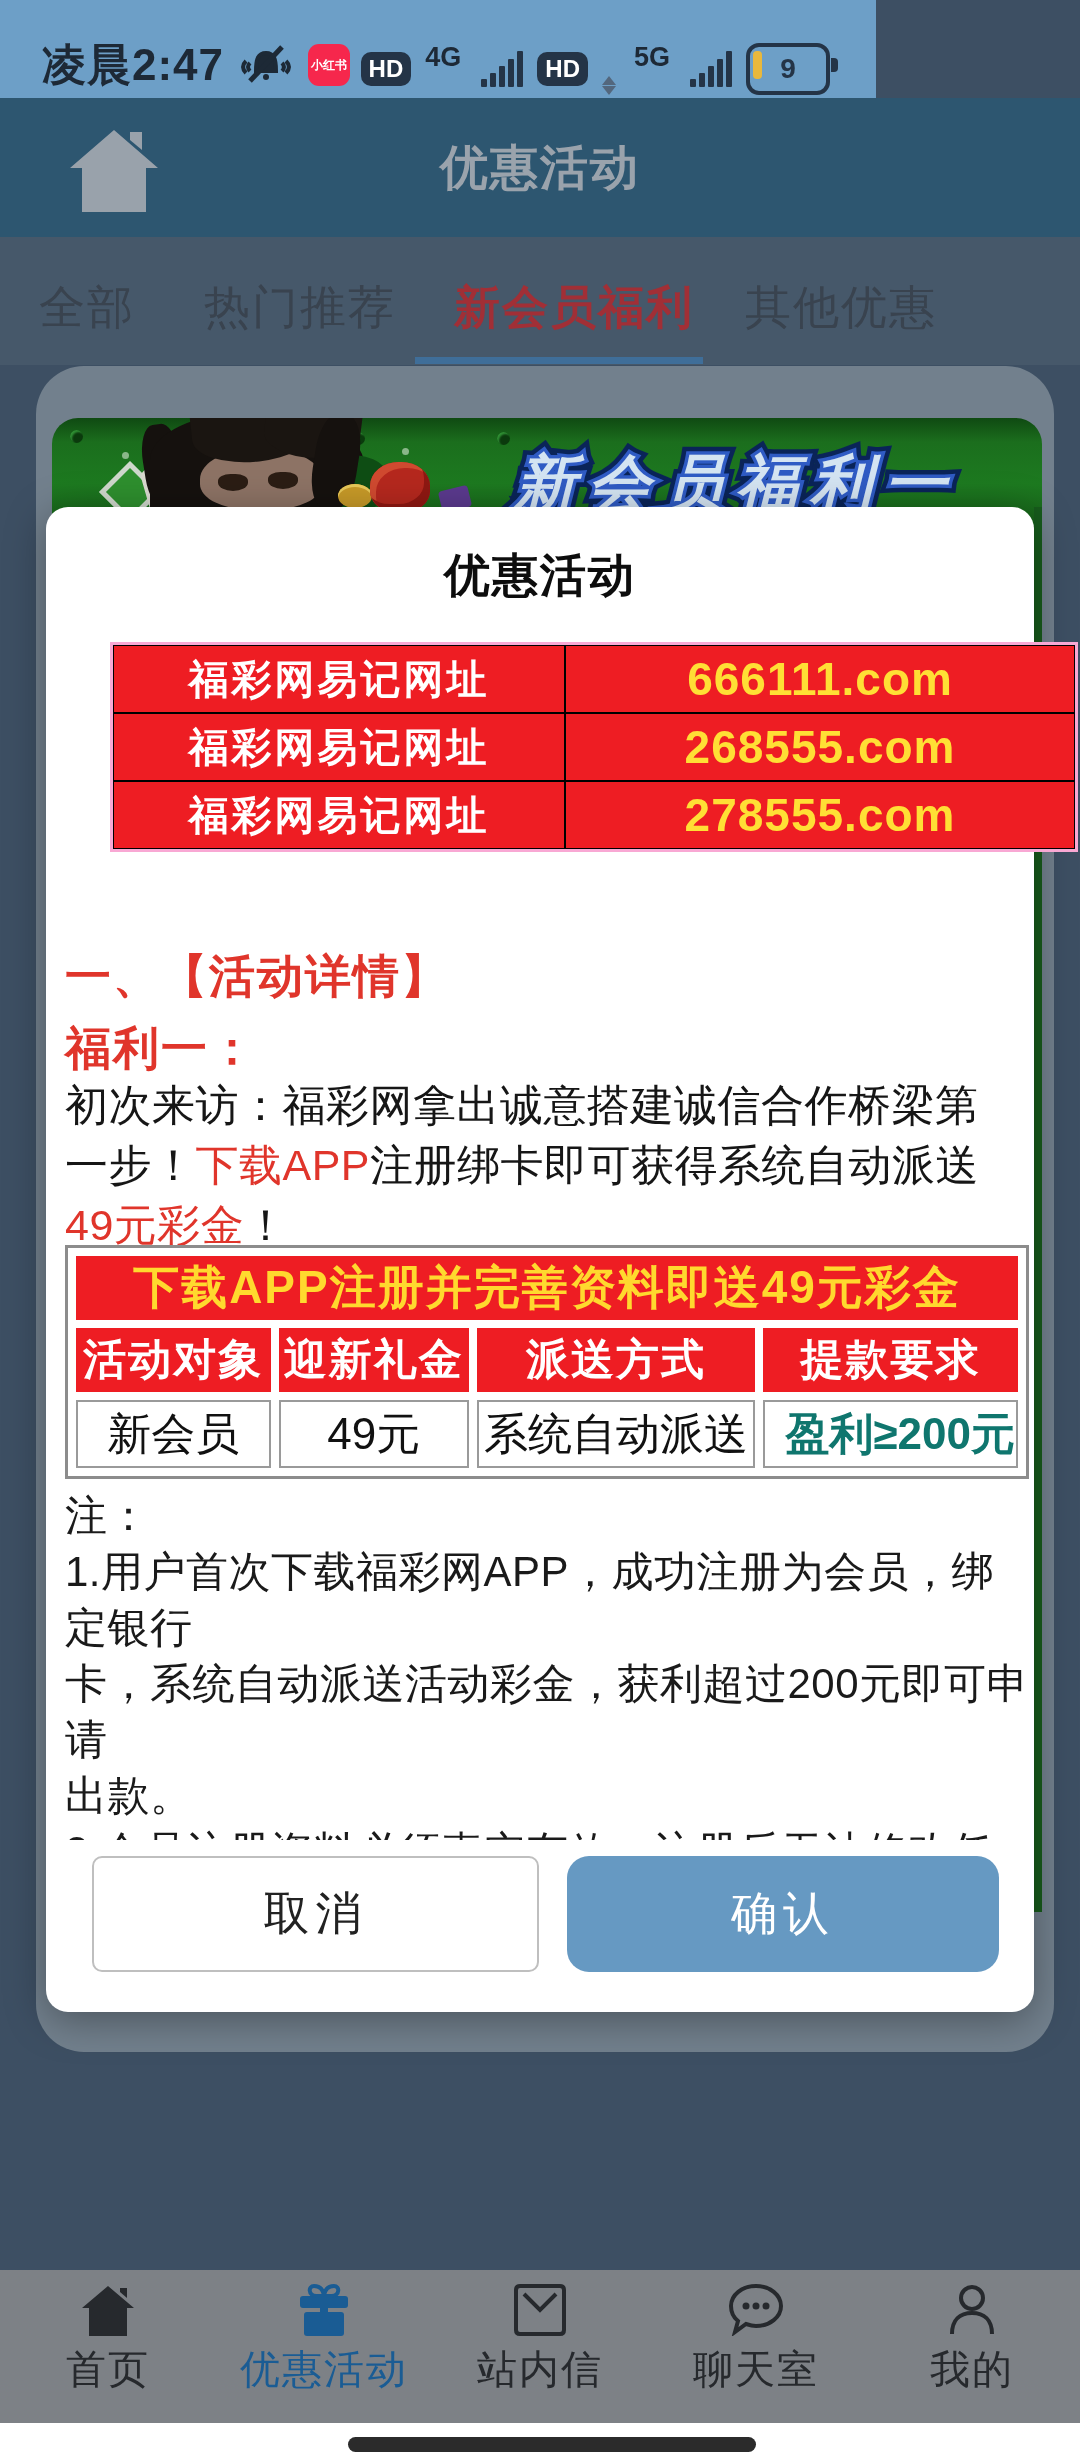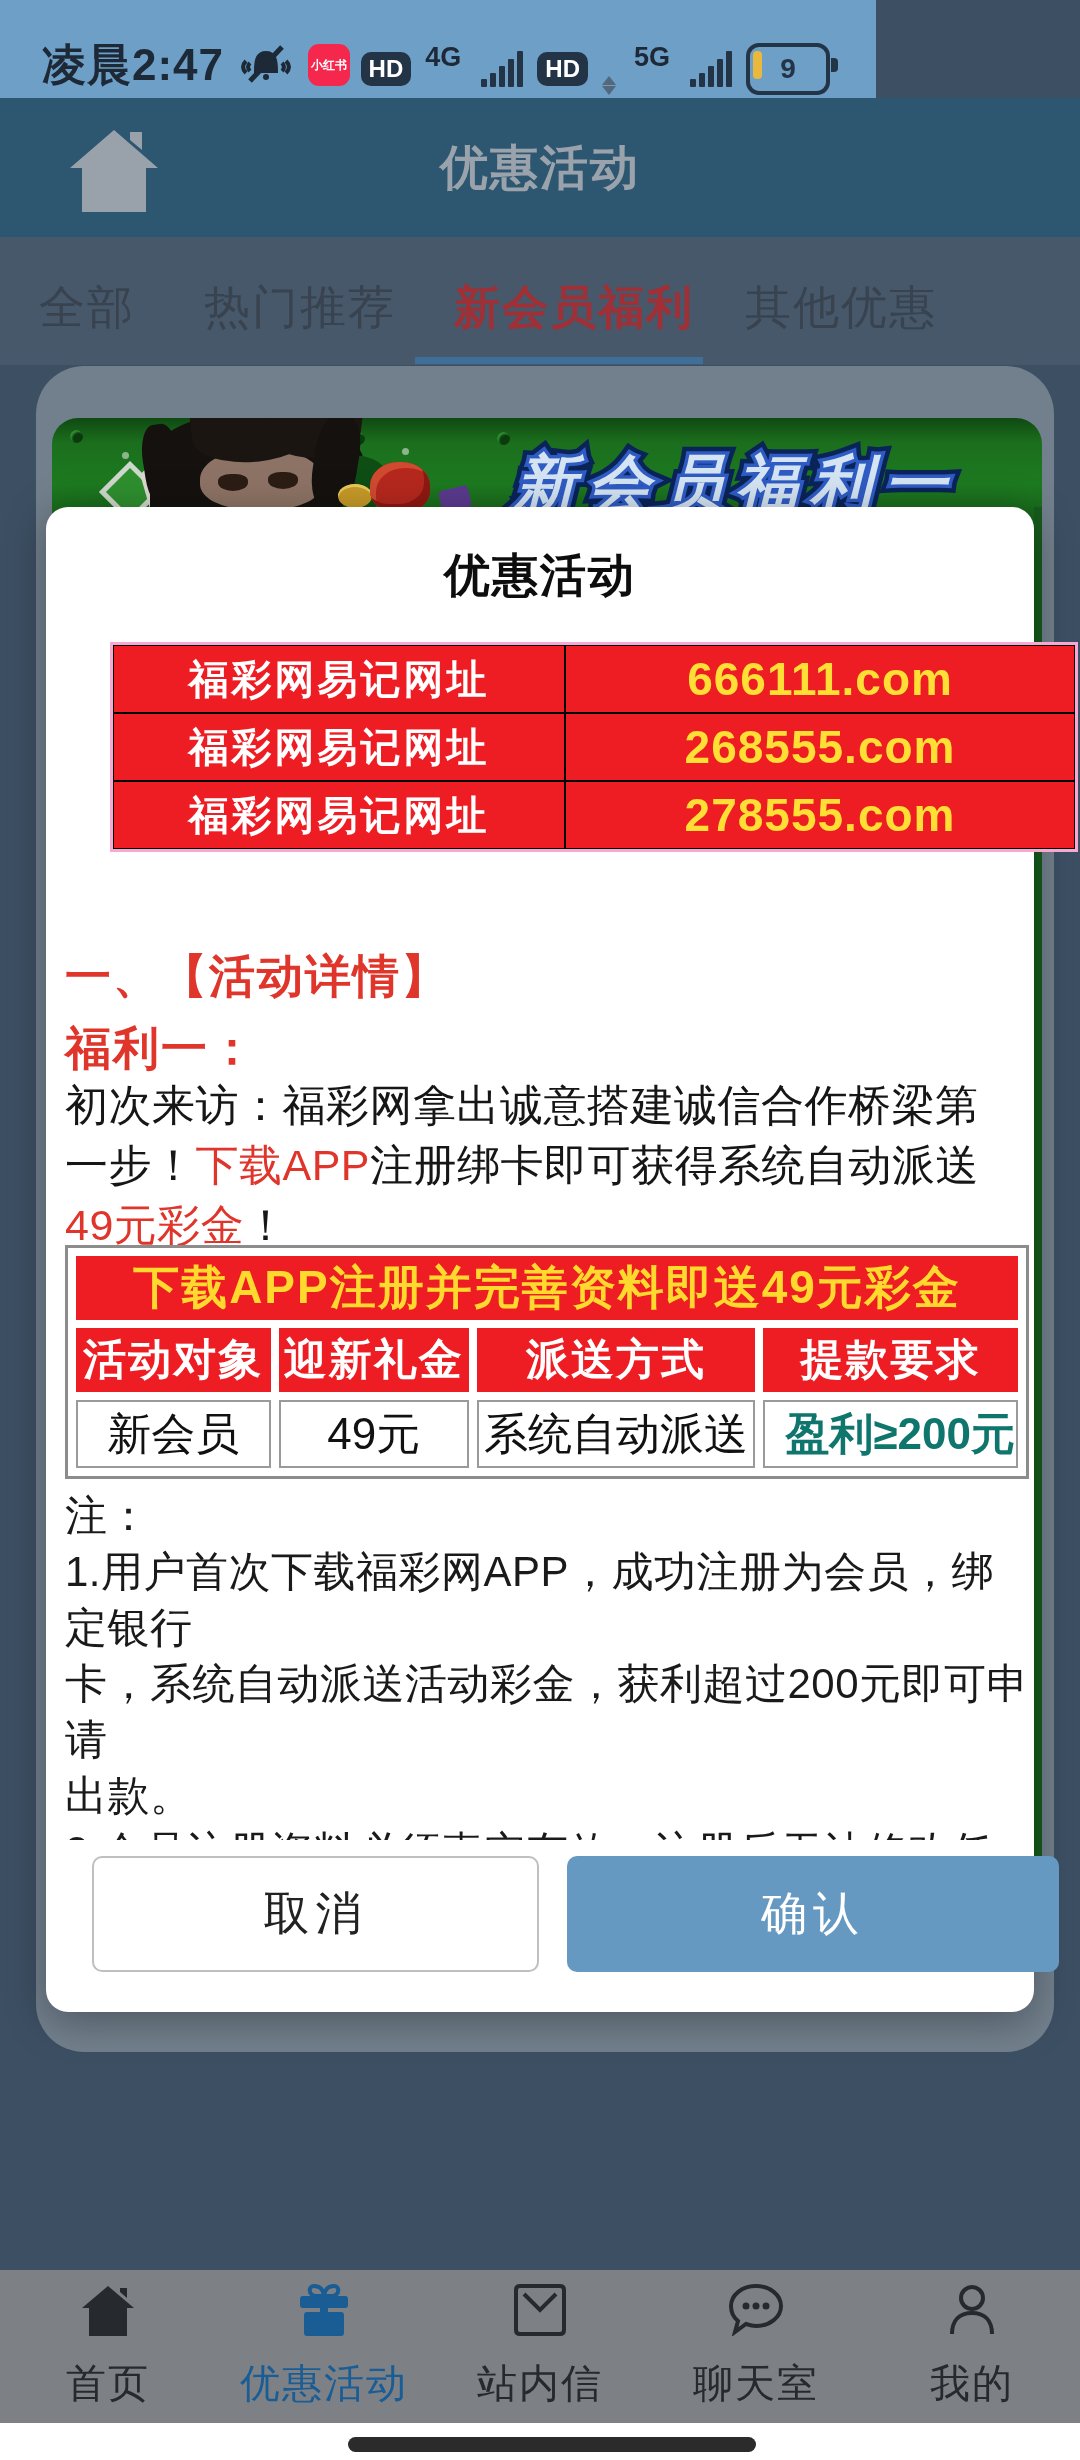--- a/index.html
+++ b/index.html
@@ -81,25 +81,25 @@
   #promo-table .redcell{background:#ee1d23;}
   #promo-table .banner-cell{color:#ffd92e;font-size:46px;font-weight:700;letter-spacing:2px;}
   #promo-table .hdr{color:#ffffff;font-size:43px;font-weight:700;letter-spacing:2px;}
   #promo-table .valcell{border:2px solid #9a9a9a;color:#111;font-size:44px;}
   #promo-table .valcell.redtext{color:#0f766e;font-weight:600;text-align:right;}
   #notes{left:19px;top:981px;width:965px;height:352px;overflow:hidden;
     font-size:42px;line-height:56px;color:#1a1a1a;white-space:pre-line;letter-spacing:0.5px;}
   .dlg-btn{top:1349px;height:116px;border-radius:10px;display:flex;align-items:center;justify-content:center;
     font-size:46px;letter-spacing:6px;box-sizing:border-box;cursor:pointer;}
   #btn-cancel{left:46px;width:447px;background:#fff;border:2px solid #bfbfbf;color:#222;}
-  #btn-confirm{left:521px;width:492px;background:#6699c2;color:#fff;}
+  #btn-confirm{left:521px;width:432px;background:#6699c2;color:#fff;border-radius:22px;}
   
   #bottomnav{left:0;top:2270px;width:1080px;height:153px;background:#7d8186;display:flex;}
   .nav-item{width:216px;height:100%;display:flex;flex-direction:column;align-items:center;justify-content:flex-start;padding-top:14px;box-sizing:border-box;}
-  .nav-label{margin-top:16px;font-size:40px;color:#26292d;letter-spacing:2px;}
+  .nav-label{margin-top:2px;font-size:40px;color:#26292d;letter-spacing:2px;}
   .nav-item.active .nav-label{color:#1a5c94;}
   #gesture-strip{left:0;top:2423px;width:1080px;height:37px;background:#ffffff;}
   #home-indicator{left:348px;top:2437px;width:408px;height:15px;border-radius:8px;background:#2b2b2b;}
 </style>
 </head>
 <body>
 
 <div id="screen">
 
   <div id="statusbar" class="abs">

